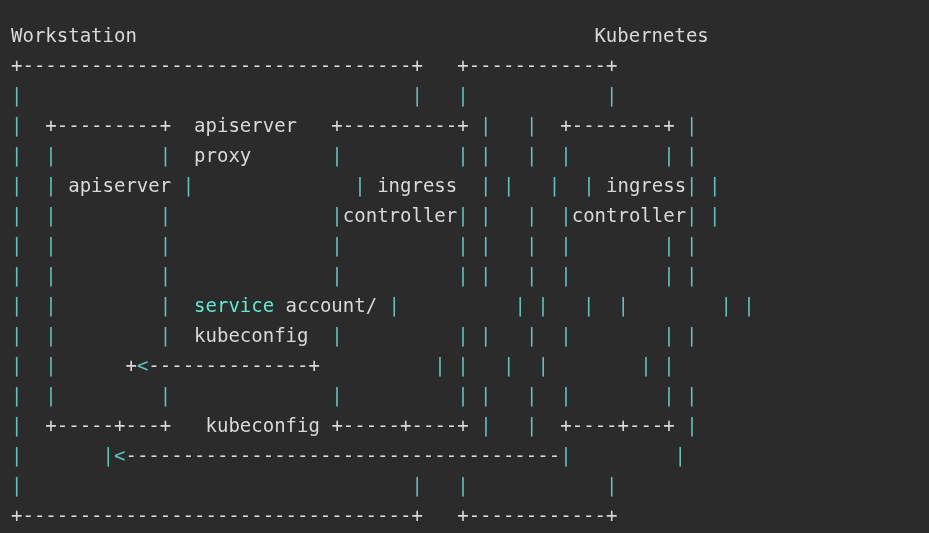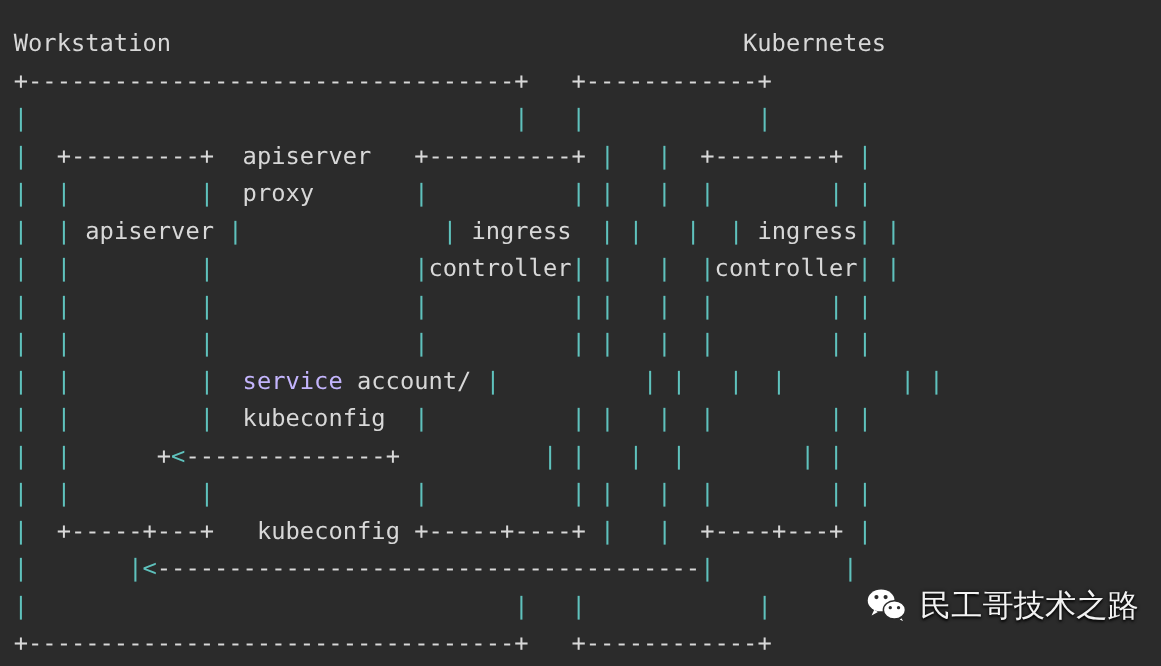--- a/index.html
+++ b/index.html
@@ -32,21 +32,21 @@
     line-height: 30px;
     letter-spacing: 0px;
     color: #d8d8d8;
     white-space: pre;
     -webkit-font-smoothing: antialiased;
   }
   .ch { display: inline; }
   .c-dash  { color: #d8d8d8; }   
   .c-pipe  { color: #5fc2bd; }   
   .c-text  { color: #d8d8d8; }   
-  .c-orange{ color: #c4b5fd; }   
+  .c-orange{ color: #5eead4; }   
 
   
   #watermark {
     position: absolute;
     left: 693px;
     top: 470px;
     display: flex;
     align-items: center;
     gap: 9px;
     pointer-events: none;
@@ -81,27 +81,14 @@
 <span class="ch c-pipe">|</span><span class="ch c-text">  </span><span class="ch c-pipe">|</span><span class="ch c-text">         </span><span class="ch c-pipe">|</span><span class="ch c-text">              </span><span class="ch c-pipe">|</span><span class="ch c-text">          </span><span class="ch c-pipe">|</span><span class="ch c-text"> </span><span class="ch c-pipe">|</span><span class="ch c-text">   </span><span class="ch c-pipe">|</span><span class="ch c-text">  </span><span class="ch c-pipe">|</span><span class="ch c-text">        </span><span class="ch c-pipe">|</span><span class="ch c-text"> </span><span class="ch c-pipe">|</span>
 <span class="ch c-pipe">|</span><span class="ch c-text">  </span><span class="ch c-pipe">|</span><span class="ch c-text">         </span><span class="ch c-pipe">|</span><span class="ch c-text">  </span><span class="ch c-orange">service</span><span class="ch c-text"> account/ </span><span class="ch c-pipe">|</span><span class="ch c-text">          </span><span class="ch c-pipe">|</span><span class="ch c-text"> </span><span class="ch c-pipe">|</span><span class="ch c-text">   </span><span class="ch c-pipe">|</span><span class="ch c-text">  </span><span class="ch c-pipe">|</span><span class="ch c-text">        </span><span class="ch c-pipe">|</span><span class="ch c-text"> </span><span class="ch c-pipe">|</span>
 <span class="ch c-pipe">|</span><span class="ch c-text">  </span><span class="ch c-pipe">|</span><span class="ch c-text">         </span><span class="ch c-pipe">|</span><span class="ch c-text">  kubeconfig  </span><span class="ch c-pipe">|</span><span class="ch c-text">          </span><span class="ch c-pipe">|</span><span class="ch c-text"> </span><span class="ch c-pipe">|</span><span class="ch c-text">   </span><span class="ch c-pipe">|</span><span class="ch c-text">  </span><span class="ch c-pipe">|</span><span class="ch c-text">        </span><span class="ch c-pipe">|</span><span class="ch c-text"> </span><span class="ch c-pipe">|</span>
 <span class="ch c-pipe">|</span><span class="ch c-text">  </span><span class="ch c-pipe">|</span><span class="ch c-text">      </span><span class="ch c-dash">+</span><span class="ch c-pipe">&lt;</span><span class="ch c-dash">--------------</span><span class="ch c-dash">+</span><span class="ch c-text">          </span><span class="ch c-pipe">|</span><span class="ch c-text"> </span><span class="ch c-pipe">|</span><span class="ch c-text">   </span><span class="ch c-pipe">|</span><span class="ch c-text">  </span><span class="ch c-pipe">|</span><span class="ch c-text">        </span><span class="ch c-pipe">|</span><span class="ch c-text"> </span><span class="ch c-pipe">|</span>
 <span class="ch c-pipe">|</span><span class="ch c-text">  </span><span class="ch c-pipe">|</span><span class="ch c-text">         </span><span class="ch c-pipe">|</span><span class="ch c-text">              </span><span class="ch c-pipe">|</span><span class="ch c-text">          </span><span class="ch c-pipe">|</span><span class="ch c-text"> </span><span class="ch c-pipe">|</span><span class="ch c-text">   </span><span class="ch c-pipe">|</span><span class="ch c-text">  </span><span class="ch c-pipe">|</span><span class="ch c-text">        </span><span class="ch c-pipe">|</span><span class="ch c-text"> </span><span class="ch c-pipe">|</span>
 <span class="ch c-pipe">|</span><span class="ch c-text">  </span><span class="ch c-dash">+</span><span class="ch c-dash">-----</span><span class="ch c-dash">+</span><span class="ch c-dash">---</span><span class="ch c-dash">+</span><span class="ch c-text">   kubeconfig </span><span class="ch c-dash">+</span><span class="ch c-dash">-----</span><span class="ch c-dash">+</span><span class="ch c-dash">----</span><span class="ch c-dash">+</span><span class="ch c-text"> </span><span class="ch c-pipe">|</span><span class="ch c-text">   </span><span class="ch c-pipe">|</span><span class="ch c-text">  </span><span class="ch c-dash">+</span><span class="ch c-dash">----</span><span class="ch c-dash">+</span><span class="ch c-dash">---</span><span class="ch c-dash">+</span><span class="ch c-text"> </span><span class="ch c-pipe">|</span>
 <span class="ch c-pipe">|</span><span class="ch c-text">       </span><span class="ch c-pipe">|</span><span class="ch c-pipe">&lt;</span><span class="ch c-dash">--------------------------------------</span><span class="ch c-pipe">|</span><span class="ch c-text">         </span><span class="ch c-pipe">|</span>
 <span class="ch c-pipe">|</span><span class="ch c-text">                                  </span><span class="ch c-pipe">|</span><span class="ch c-text">   </span><span class="ch c-pipe">|</span><span class="ch c-text">            </span><span class="ch c-pipe">|</span>
 <span class="ch c-dash">+</span><span class="ch c-dash">----------------------------------</span><span class="ch c-dash">+</span><span class="ch c-text">   </span><span class="ch c-dash">+</span><span class="ch c-dash">------------</span><span class="ch c-dash">+</span></pre>
 
-  <div id="watermark">
-    <svg id="wechat-icon" viewBox="0 0 40 34" aria-hidden="true">
-      <ellipse cx="14" cy="11.5" rx="12.6" ry="10.3" fill="#ffffff"></ellipse>
-      <path d="M7.5 20.2 L5.0 25.8 L11.0 22.3 Z" fill="#ffffff"></path>
-      <circle cx="9.6" cy="8.4" r="1.95" fill="#2b2b2b"></circle>
-      <circle cx="18.2" cy="8.4" r="1.95" fill="#2b2b2b"></circle>
-      <ellipse cx="26.5" cy="20.5" rx="10.4" ry="8.6" fill="#ffffff" stroke="#2b2b2b" stroke-width="1.4"></ellipse>
-      <path d="M33.4 27.6 L36.1 32.4 L30.4 29.6 Z" fill="#ffffff" stroke="#2b2b2b" stroke-width="1.1" stroke-linejoin="round"></path>
-      <circle cx="22.6" cy="18.3" r="1.55" fill="#2b2b2b"></circle>
-      <circle cx="30.4" cy="18.3" r="1.55" fill="#2b2b2b"></circle>
-    </svg>
-    <span id="watermark-text">民工哥技术之路</span>
-  </div>
 
 </div>
 
 </body></html>

